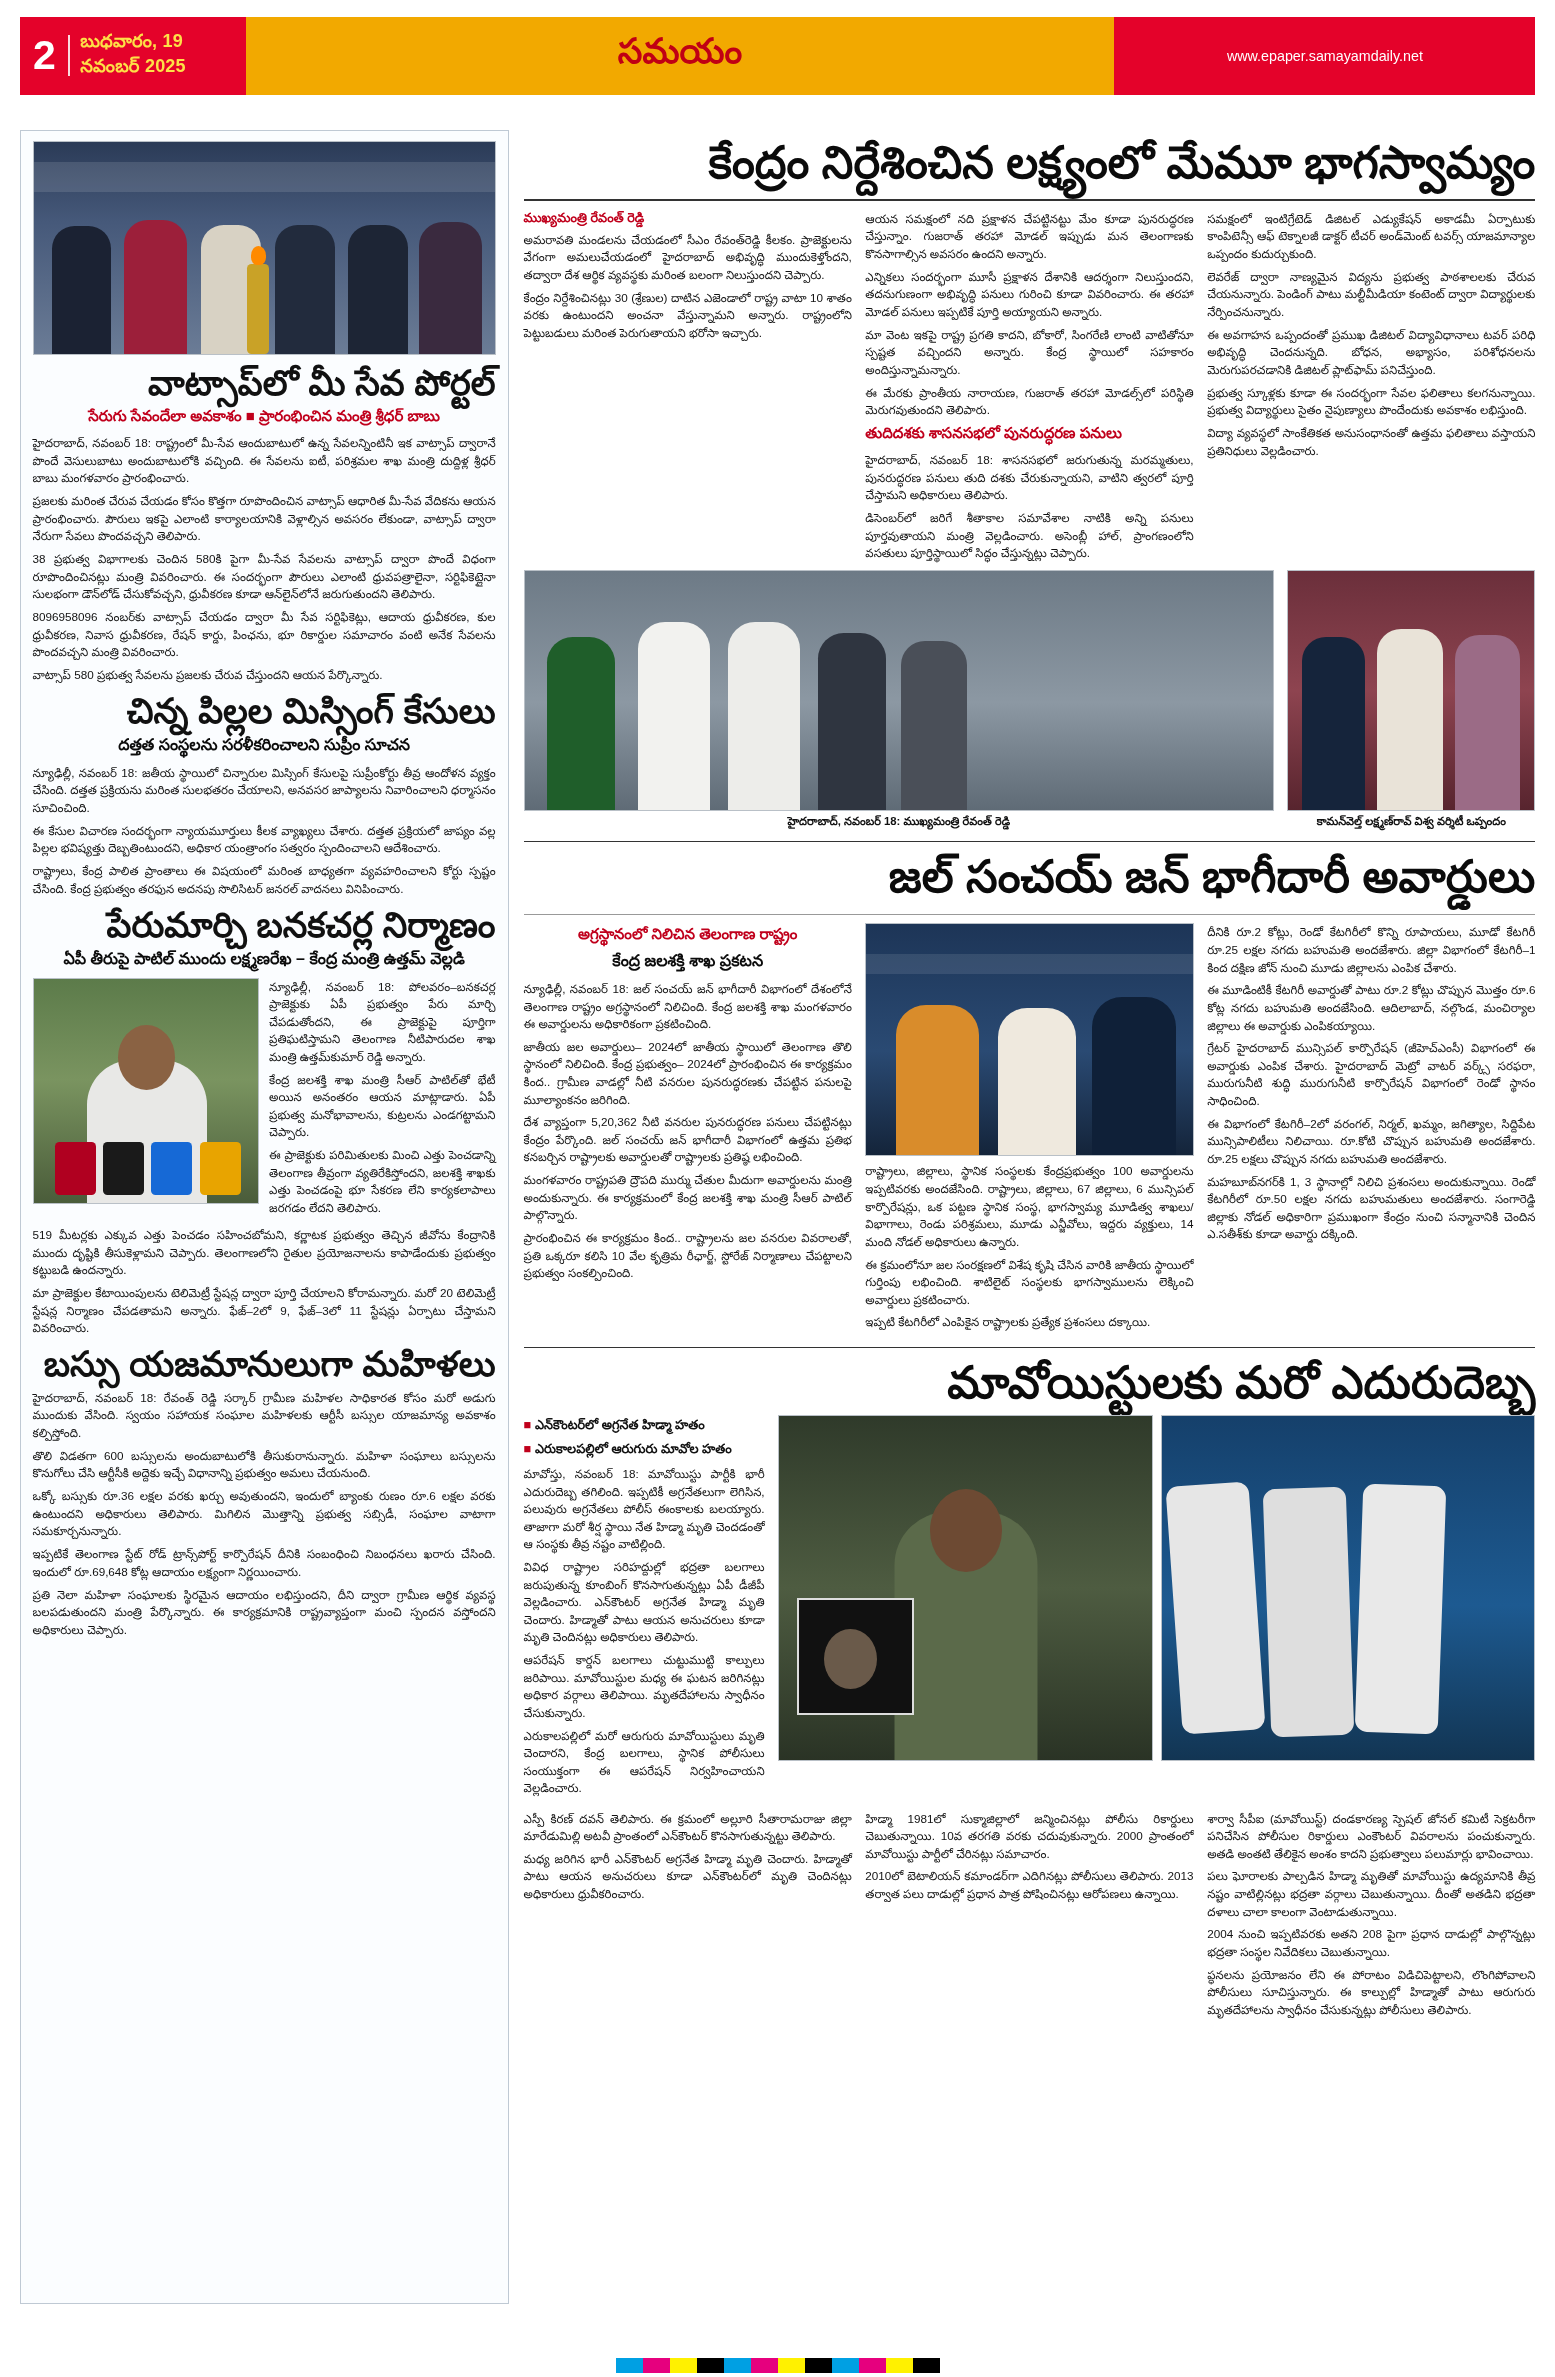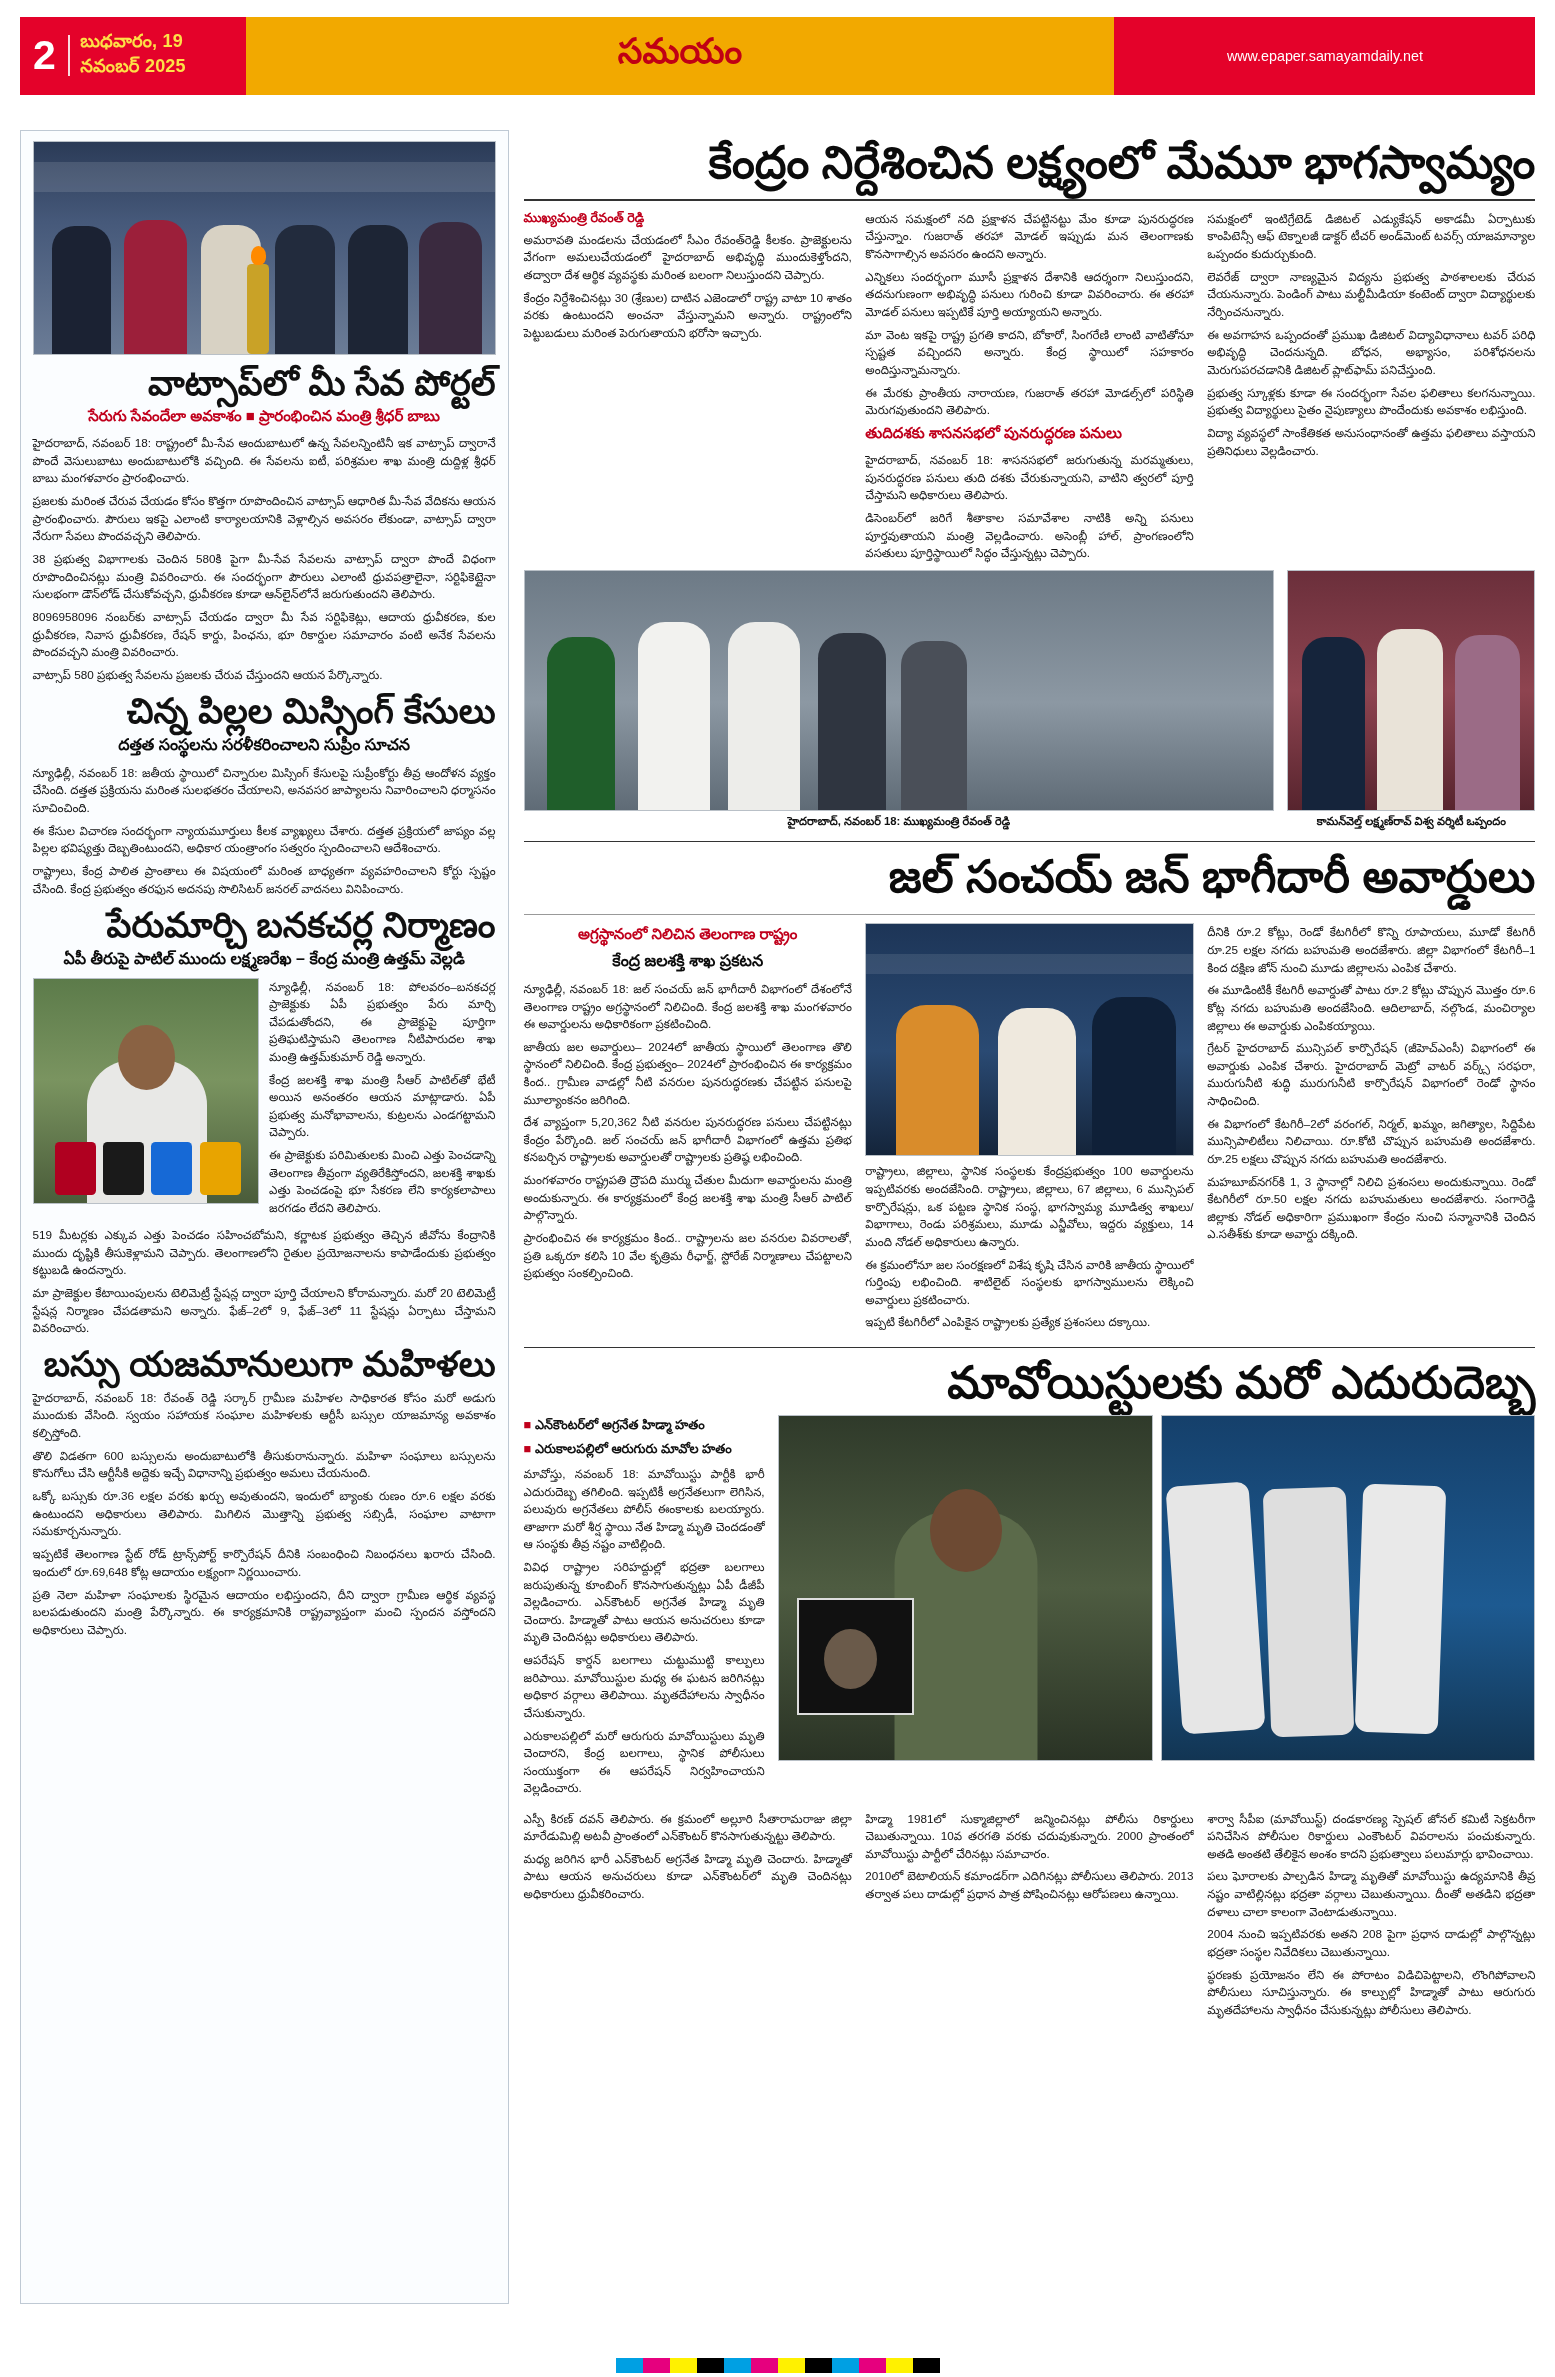--- a/index.html
+++ b/index.html
@@ -284,21 +284,21 @@
           <div class="body">
             <p>హిడ్మా 1981లో సుక్మాజిల్లాలో జన్మించినట్లు పోలీసు రికార్డులు చెబుతున్నాయి. 10వ తరగతి వరకు చదువుకున్నారు. 2000 ప్రాంతంలో మావోయిస్టు పార్టీలో చేరినట్లు సమాచారం.</p>
             <p>2010లో బెటాలియన్ కమాండర్‌గా ఎదిగినట్లు పోలీసులు తెలిపారు. 2013 తర్వాత పలు దాడుల్లో ప్రధాన పాత్ర పోషించినట్లు ఆరోపణలు ఉన్నాయి.</p>
           </div>
         </div>
         <div>
           <div class="body">
             <p>శార్వా సీపీఐ (మావోయిస్ట్) దండకారణ్య స్పెషల్ జోనల్ కమిటీ సెక్రటరీగా పనిచేసిన పోలీసుల రికార్డులు ఎంకౌంటర్ వివరాలను పంచుకున్నారు. అతడి అంతటి తేలికైన అంశం కాదని ప్రభుత్వాలు పలుమార్లు భావించాయి.</p>
             <p>పలు ఘోరాలకు పాల్పడిన హిడ్మా మృతితో మావోయిస్టు ఉద్యమానికి తీవ్ర నష్టం వాటిల్లినట్లు భద్రతా వర్గాలు చెబుతున్నాయి. దీంతో అతడిని భద్రతా దళాలు చాలా కాలంగా వెంటాడుతున్నాయి.</p>
             <p>2004 నుంచి ఇప్పటివరకు అతని 208 పైగా ప్రధాన దాడుల్లో పాల్గొన్నట్లు భద్రతా సంస్థల నివేదికలు చెబుతున్నాయి.</p>
-            <p>ప్ధరణకు ప్రయోజనం లేని ఈ పోరాటం విడిచిపెట్టాలని, లొంగిపోవాలని పోలీసులు సూచిస్తున్నారు. ఈ కాల్పుల్లో హిడ్మాతో పాటు ఆరుగురు మృతదేహాలను స్వాధీనం చేసుకున్నట్లు పోలీసులు తెలిపారు.</p>
+            <p>ప్ధనలను ప్రయోజనం లేని ఈ పోరాటం విడిచిపెట్టాలని, లొంగిపోవాలని పోలీసులు సూచిస్తున్నారు. ఈ కాల్పుల్లో హిడ్మాతో పాటు ఆరుగురు మృతదేహాలను స్వాధీనం చేసుకున్నట్లు పోలీసులు తెలిపారు.</p>
           </div>
         </div>
       </div>
 
     </div>
   </div>
 
   <div class="colorbar">
     <span class="cb" style="background:#00a0e3"></span>
     <span class="cb" style="background:#e6007e"></span>

